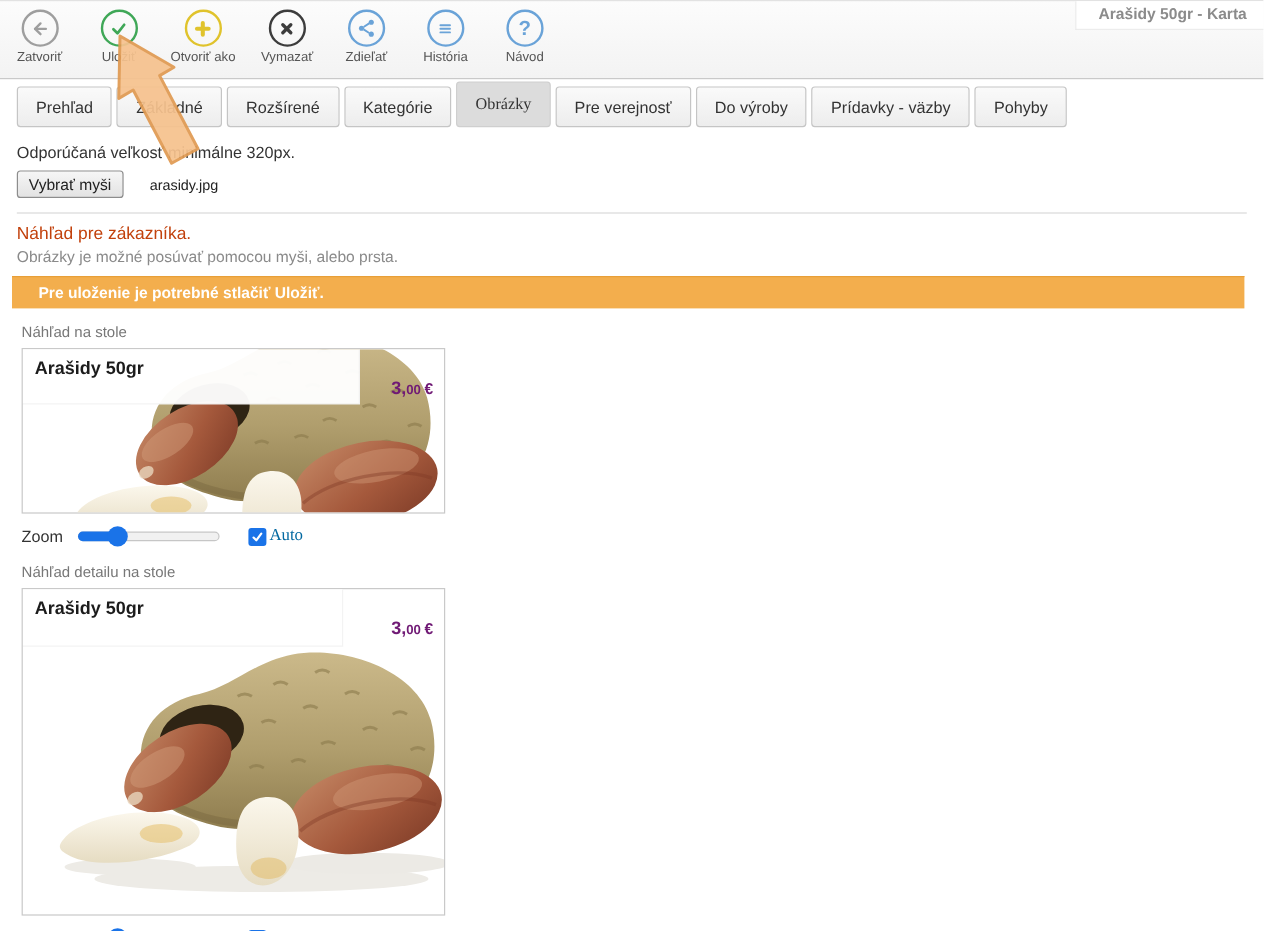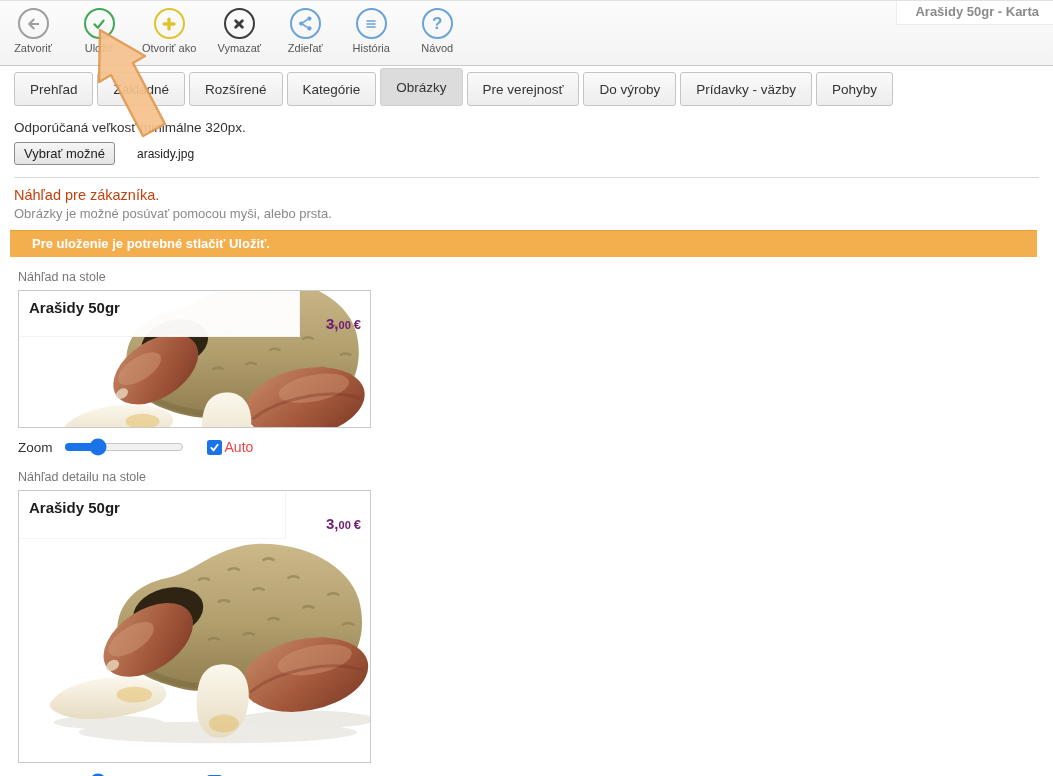--- a/index.html
+++ b/index.html
@@ -27,21 +27,21 @@
                   border-left:1px solid #ececec; border-bottom:1px solid #ececec; }
 
   
   .annot-arrow { position:absolute; left:88px; top:24px; width:88px; height:118px; z-index:60; }
 
   
   .tabbar { display:flex; gap:4px; padding:4px 0 0 14px; height:40px; align-items:flex-end; }
   .tab { height:34px; padding:0 15px; display:flex; align-items:center; cursor:pointer;
          font-size:13.5px; color:#333; background:linear-gradient(#fafafa,#ededed);
          border:1px solid #c5c5c5; border-radius:3px; white-space:nowrap; }
-  .tab.active { height:38px; background:#dcdcdc; border-color:#cfcfcf; }
+  .tab.active { height:38px; background:#dcdcdc; border-color:#cfcfcf;font-family:Liberation Serif, serif; }
 
   
   .content { padding:0 0 0 14px; }
   .hint { margin-top:14px; font-size:13.5px; color:#333; }
   .file-row { margin-top:7px; display:flex; align-items:center; }
   .file-btn { font-size:13px; color:#222; background:linear-gradient(#f6f6f6,#e3e3e3);
               border:1px solid #8d8d8d; border-radius:3px; padding:3px 9px; cursor:pointer; }
   .file-name { margin-left:22px; font-size:12px; color:#222; }
   .divider { margin:12px 14px 0 0; border-top:1px solid #d9d9d9; }
   .cust-head { margin-top:9px; font-size:14.5px; color:#c2410c; }
@@ -72,21 +72,21 @@
   .slider { position:relative; width:118px; height:18px; margin-left:12px; cursor:pointer; }
   .slider .track { position:absolute; left:0; right:0; top:5px; height:8px; background:#f1f1f1;
                    border:1px solid #c6c6c6; border-radius:5px; }
   .slider .fill { position:absolute; left:0; top:5px; height:8px; width:28%;
                   background:#1a73e8; border-radius:5px 0 0 5px; }
   .slider .thumb { position:absolute; left:28%; top:9px; width:17px; height:17px; border-radius:50%;
                    background:#1a73e8; transform:translate(-50%,-50%); }
   .auto-wrap { display:flex; align-items:center; margin-left:24px; cursor:pointer; }
   .checkbox { width:15px; height:15px; background:#1a73e8; border-radius:2.5px;
               display:flex; align-items:center; justify-content:center; }
-  .auto-label { font-size:14px; color:#ef4444; margin-left:3px; }
+  .auto-label { font-size:14px; color:#0369a1; margin-left:3px;font-family:Liberation Serif, serif; }
 </style>
 </head>
 <body>
 
 <svg width="0" height="0" style="position:absolute">
   <defs>
     <linearGradient id="shellGrad" x1="0" y1="0" x2="0" y2="1">
       <stop offset="0" stop-color="#cbb98a"></stop>
         <stop offset="0.55" stop-color="#b09e6d"></stop>
         <stop offset="1" stop-color="#8f7d4f"></stop>
@@ -234,21 +234,21 @@
     <div class="tab">Pre verejnosť</div>
     <div class="tab">Do výroby</div>
     <div class="tab">Prídavky - väzby</div>
     <div class="tab">Pohyby</div>
   </nav>
 
   <main class="content">
     <div class="hint">Odporúčaná veľkosť minimálne 320px.</div>
 
     <div class="file-row">
-      <button class="file-btn">Vybrať možné</button>
+      <button class="file-btn">Vybrať myši</button>
       <span class="file-name">arasidy.jpg</span>
     </div>
 
     <div class="divider"></div>
 
     <div class="cust-head">Náhľad pre zákazníka.</div>
     <div class="cust-note">Obrázky je možné posúvať pomocou myši, alebo prsta.</div>
 
     <div class="warn-banner">Pre uloženie je potrebné stlačiť Uložiť.</div>
 

